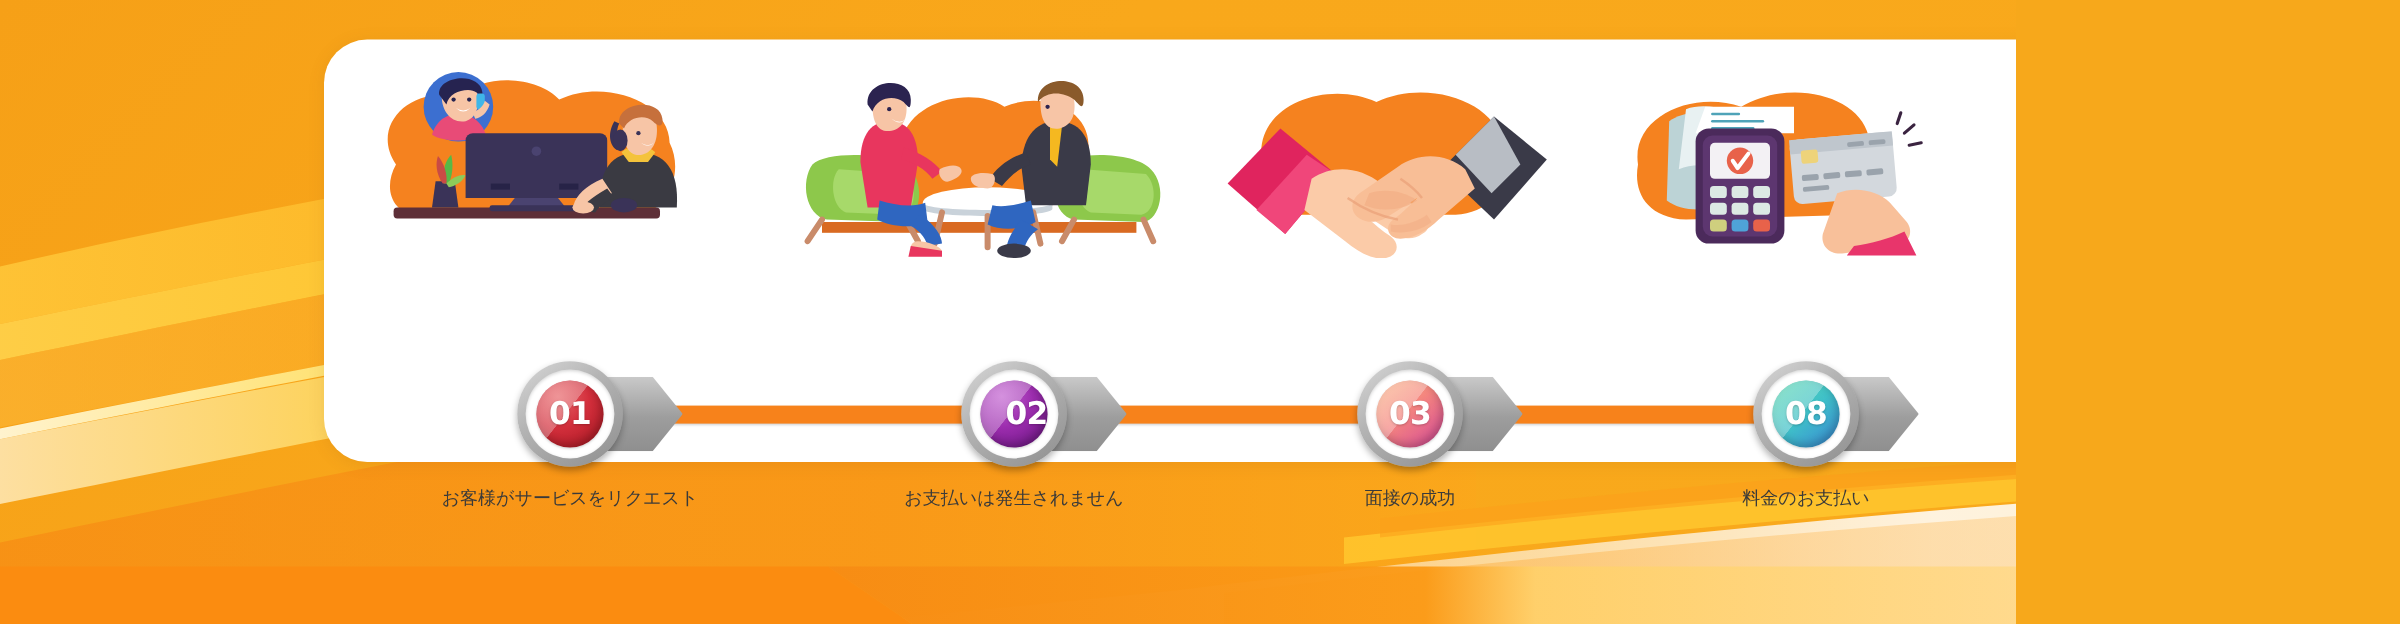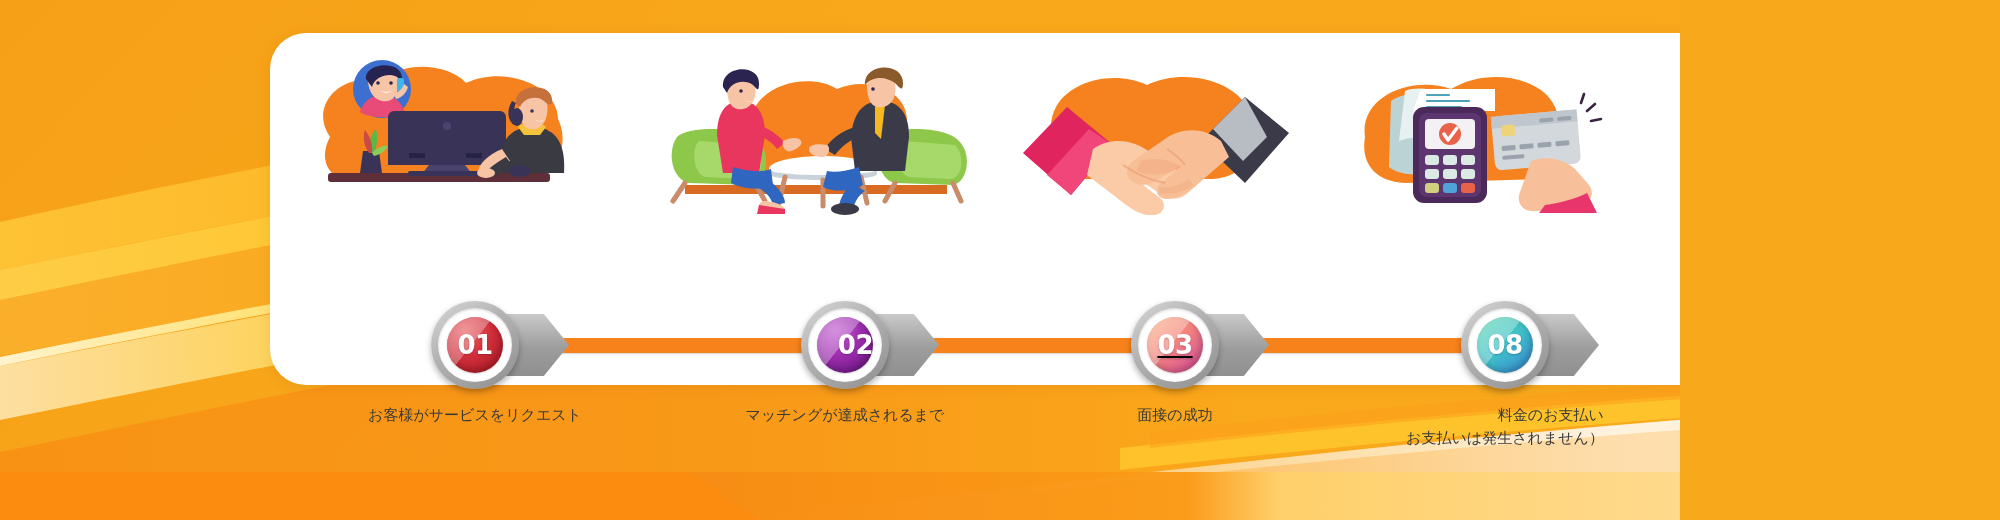--- a/index.html
+++ b/index.html
@@ -347,47 +347,46 @@
     <div class="step" style="left:575px;">
       <div class="tag"></div>
       <div class="ring">
         <div class="ring-in">
           <div class="disc" style="background:radial-gradient(circle at 32% 24%, #C261D0 0%, #9C2DAE 45%, #63127A 100%);justify-content:flex-end;">
             <span class="num">02</span>
           </div>
         </div>
       </div>
       <div class="label">
-        <span class="ln">マッチングが達成されるまで</span>
+        <span class="ln">お支払いは発生されません</span>
       </div>
     </div>
 
     <div class="step" style="left:905px;">
       <div class="tag"></div>
       <div class="ring">
         <div class="ring-in">
-          <div class="disc" style="background:linear-gradient(140deg, #FBB88A 0%, #F4857E 45%, #D4489A 100%);text-decoration:underline;">
+          <div class="disc" style="background:linear-gradient(140deg, #FBB88A 0%, #F4857E 45%, #D4489A 100%);">
             <span class="num">03</span>
           </div>
         </div>
       </div>
       <div class="label">
         <span class="ln">面接の成功</span>
       </div>
     </div>
 
     <div class="step" style="left:1235px;">
       <div class="tag"></div>
       <div class="ring">
         <div class="ring-in">
           <div class="disc" style="background:linear-gradient(140deg, #5BD9B0 0%, #3FC0C8 50%, #3A86D6 100%);">
             <span class="num">08</span>
           </div>
         </div>
       </div>
       <div class="label">
         <span class="ln">料金のお支払い</span>
-        <span class="ln">お支払いは発生されません）</span>
       </div>
     </div>
   </div>
 
 </div>
 
 </body></html>

